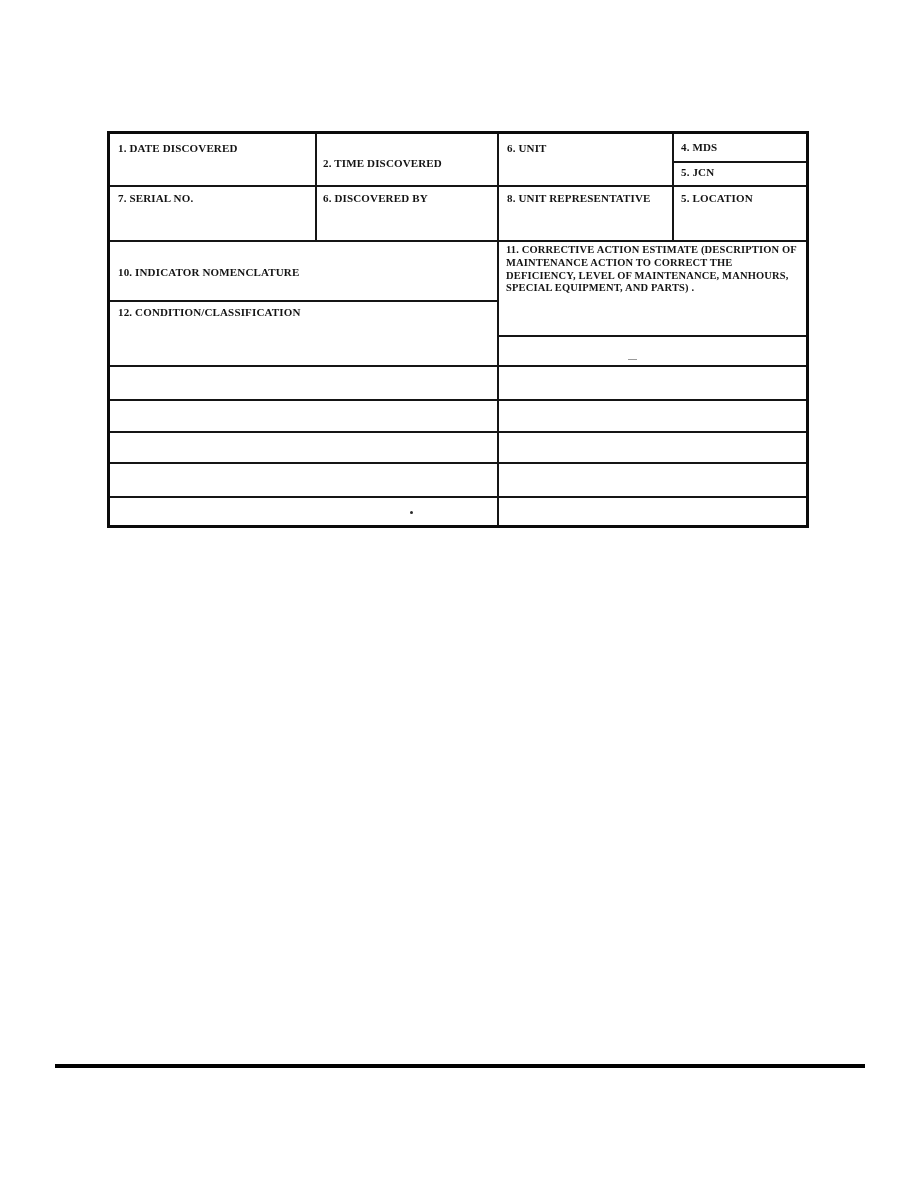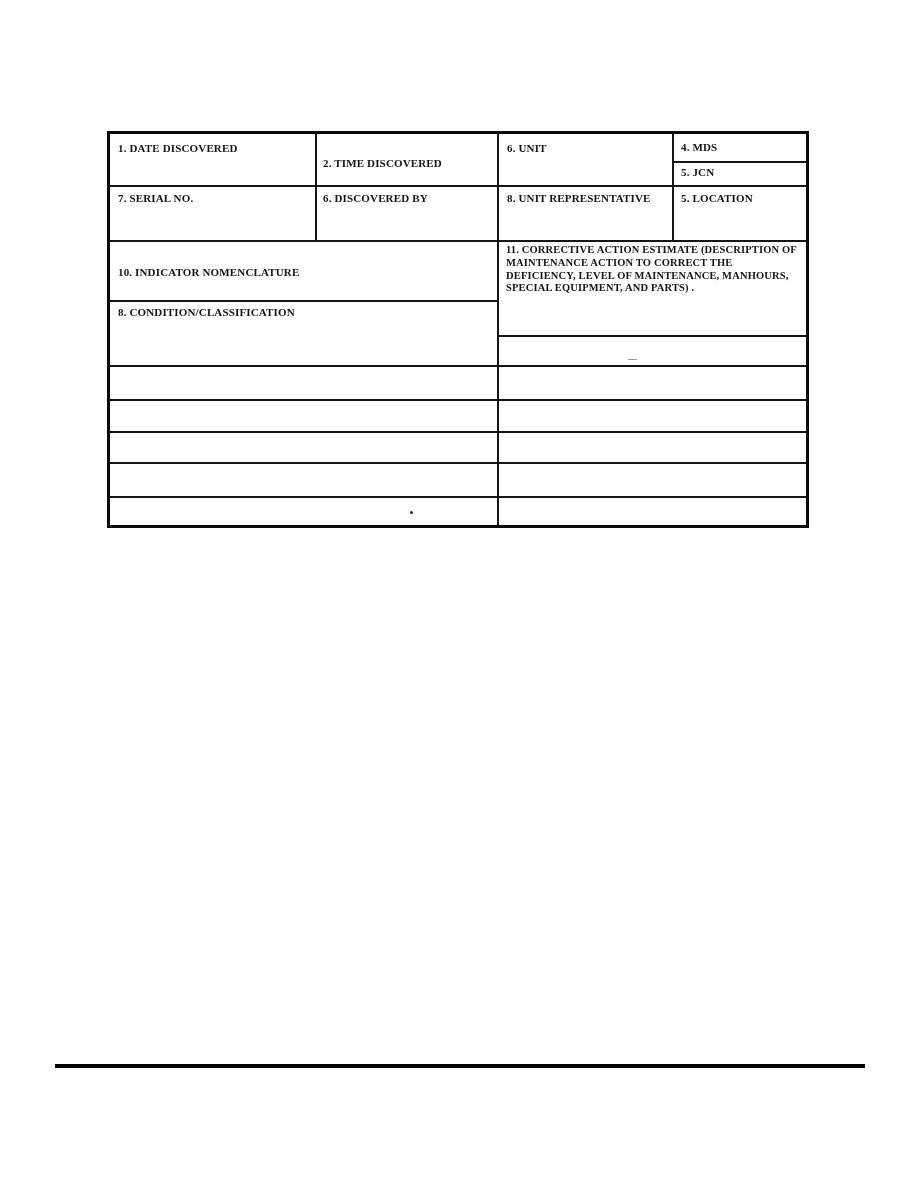--- a/index.html
+++ b/index.html
@@ -53,21 +53,21 @@
     <div class="label" style="left:213px;top:23px;">2. TIME DISCOVERED</div>
     <div class="label" style="left:397px;top:8px;">6. UNIT</div>
     <div class="label" style="left:571px;top:7px;">4. MDS</div>
     <div class="label" style="left:571px;top:32px;text-align:right;">5. JCN</div>
     <div class="label" style="left:8px;top:58px;">7. SERIAL NO.</div>
     <div class="label" style="left:213px;top:58px;">6. DISCOVERED BY</div>
     <div class="label" style="left:397px;top:58px;">8. UNIT REPRESENTATIVE</div>
     <div class="label" style="left:571px;top:58px;">5. LOCATION</div>
     <div class="label" style="left:8px;top:113px;margin-top:19px;">10. INDICATOR NOMENCLATURE</div>
     <div class="label wrap" style="left:396px;top:110px;width:294px;font-size:10.5px;">11. CORRECTIVE ACTION ESTIMATE (DESCRIPTION OF MAINTENANCE ACTION TO CORRECT THE DEFICIENCY, LEVEL OF MAINTENANCE, MANHOURS, SPECIAL EQUIPMENT, AND PARTS) .</div>
-    <div class="label" style="left:8px;top:172px;">8. CONDITION/CLASSIFICATION</div>
+    <div class="label" style="left:8px;top:172px;">12. CONDITION/CLASSIFICATION</div>
 
     <div class="artifact-dot" style="left:300px;top:377px;"></div>
     <div class="artifact-dash" style="left:518px;top:225px;"></div>
 
   </div>
 
   <div class="bottom-rule"></div>
 
 </div>
 

